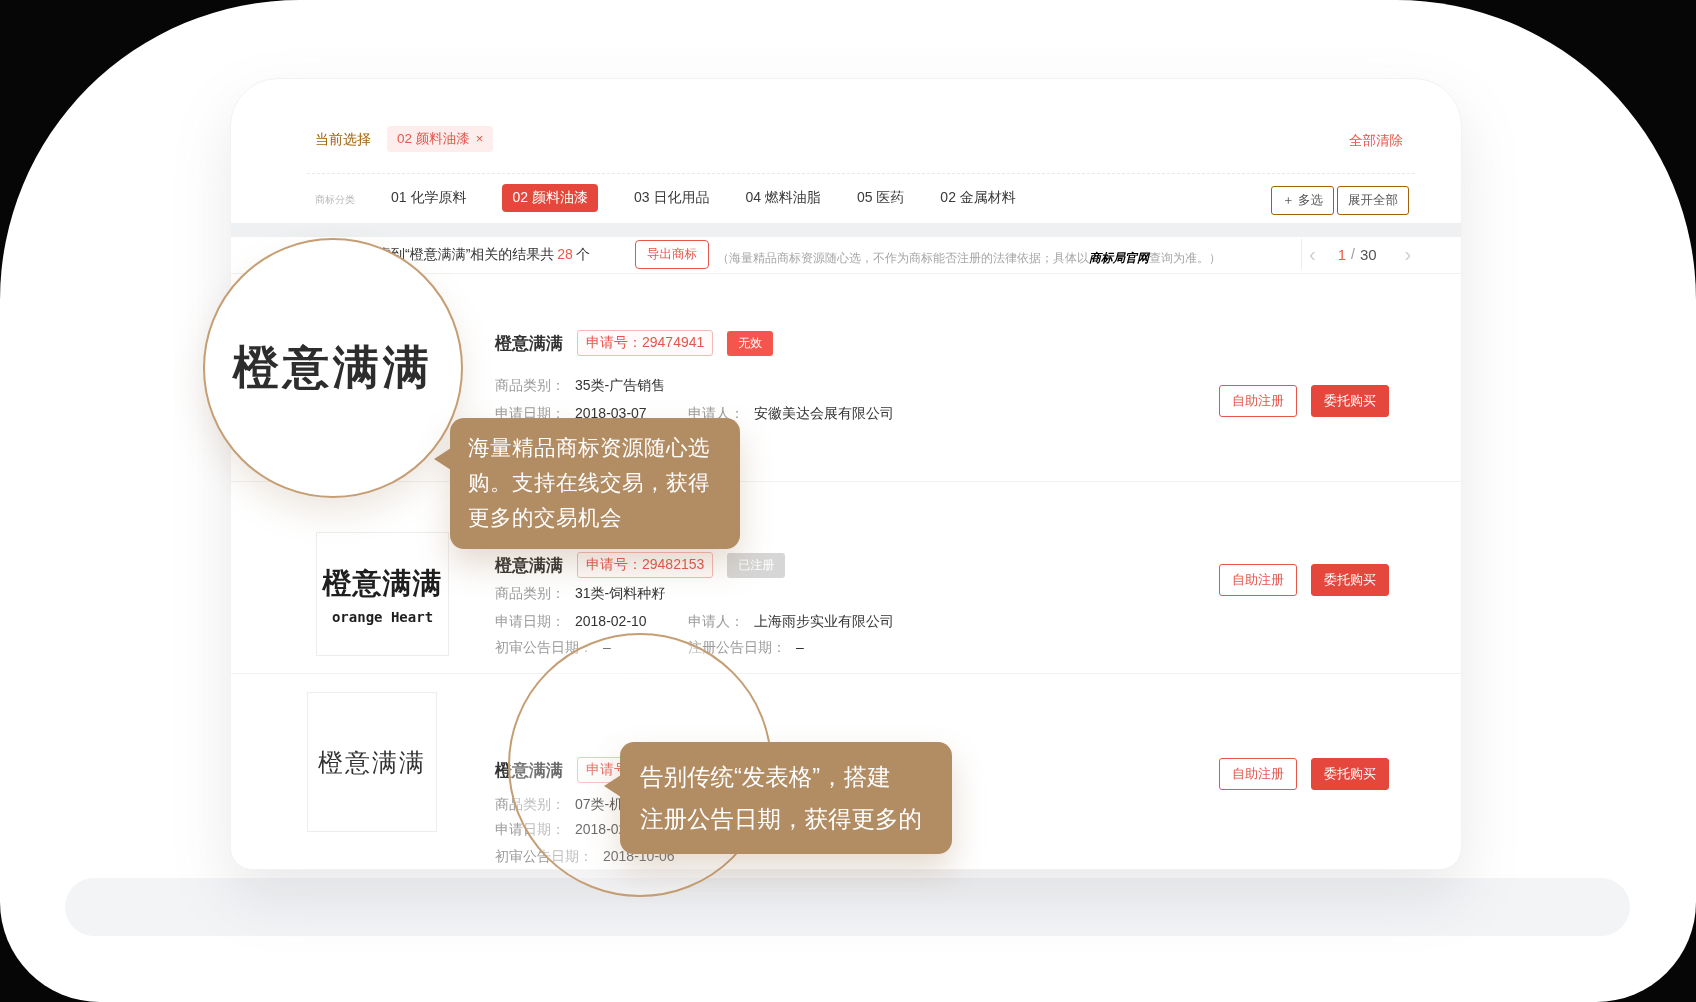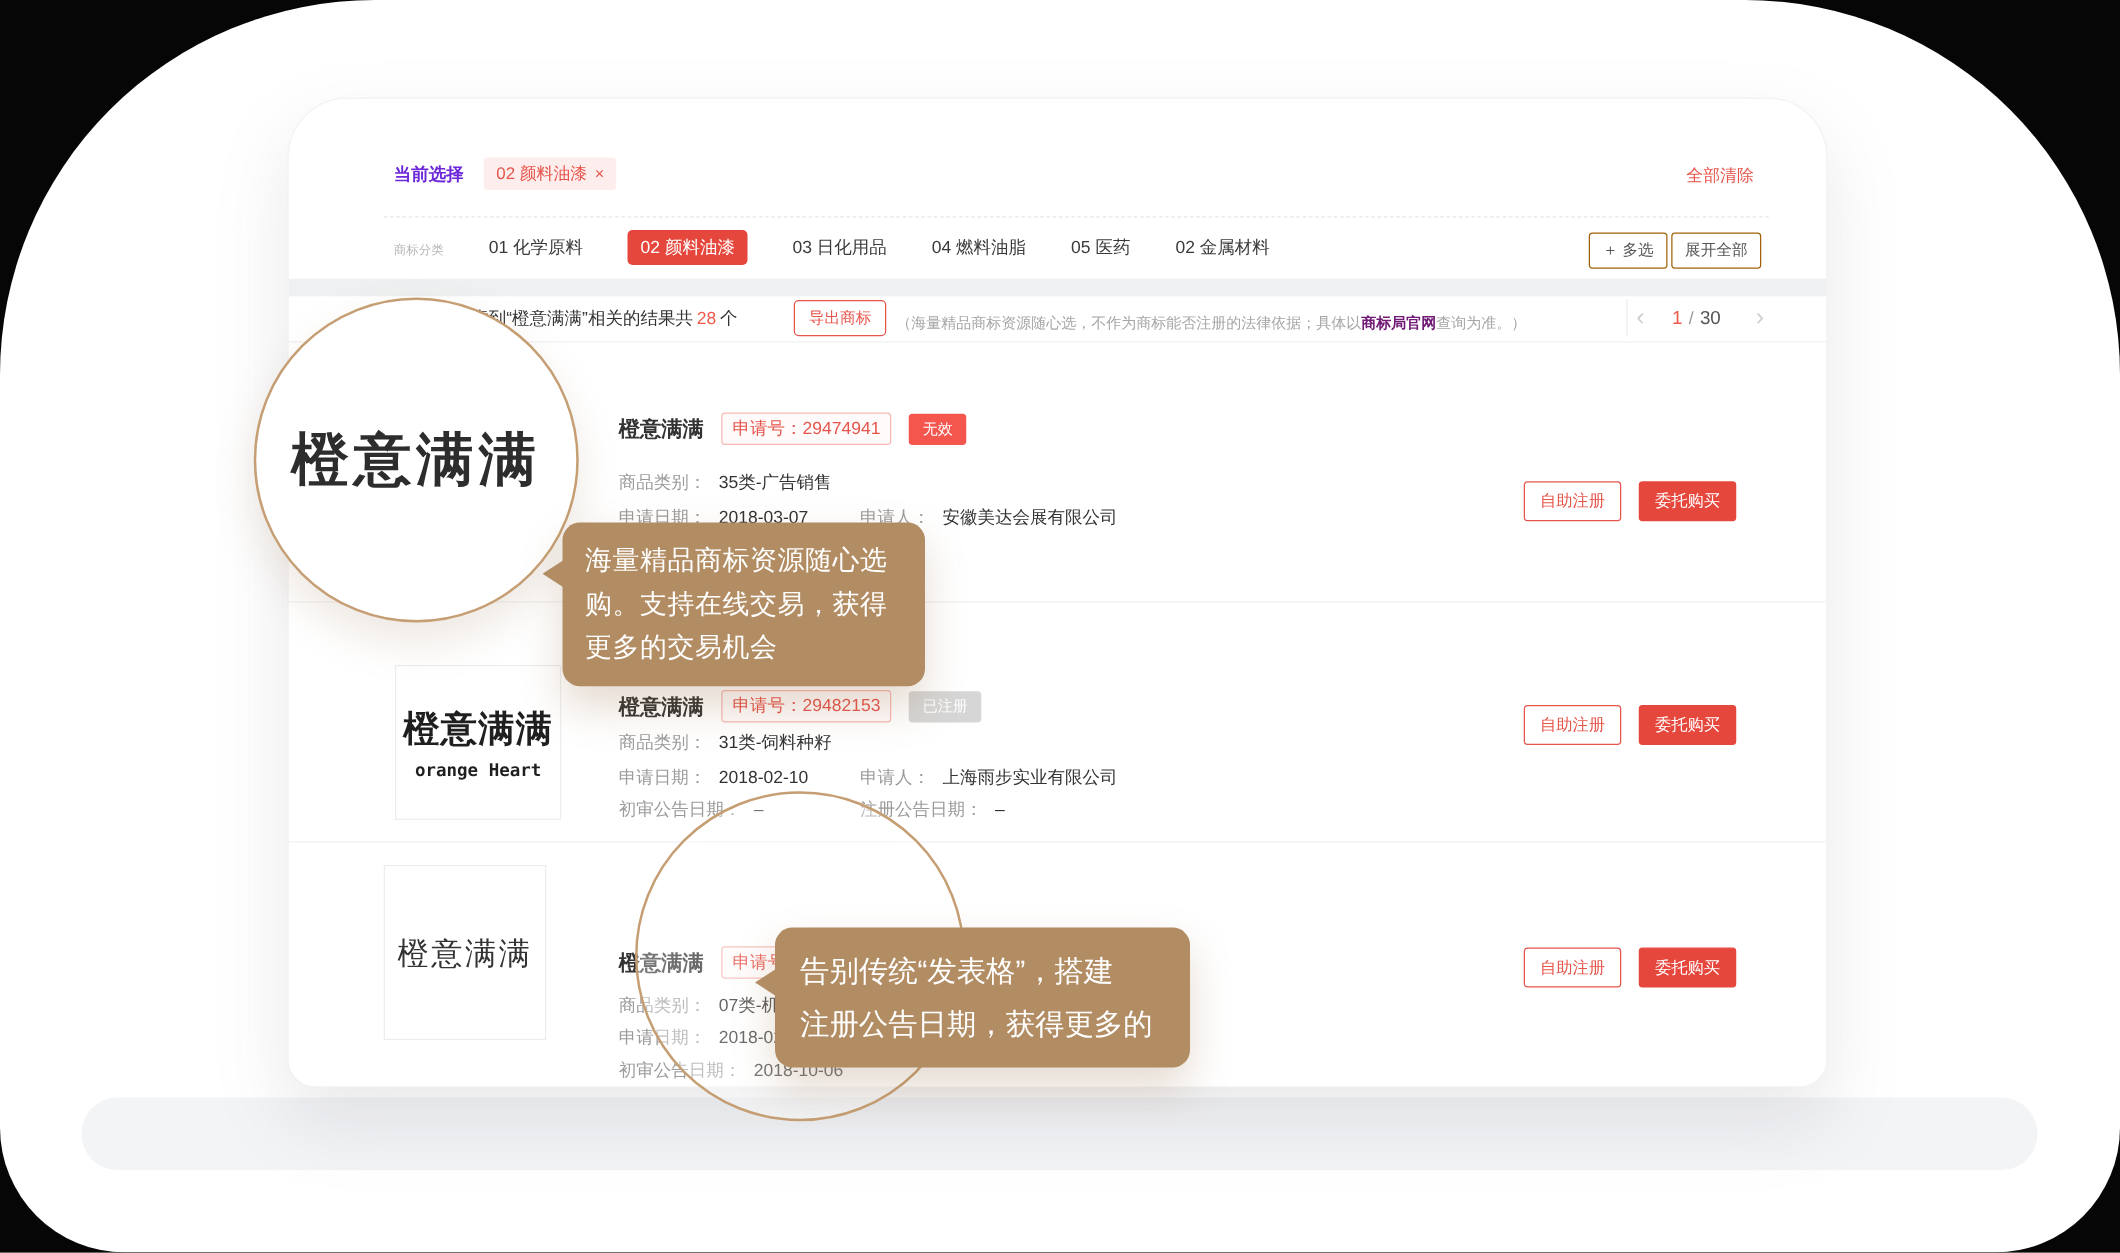--- a/index.html
+++ b/index.html
@@ -7,21 +7,21 @@
   .stage { position:relative; width:1696px; height:1002px; background:#060606; overflow:hidden;
            font-family:"Liberation Sans","DejaVu Sans",sans-serif; }
   .backdrop { position:absolute; inset:0; background:#ffffff; border-radius:300px 300px 100px 100px; }
   .laptop-base { position:absolute; left:65px; top:878px; width:1565px; height:58px;
                  background:#f3f4f6; border-radius:30px; }
   .browser-card { position:absolute; left:230px; top:78px; width:1232px; height:792px; background:#fff;
                   border:1px solid #f2f2f2; border-radius:48px 48px 22px 22px;
                   box-shadow:0 26px 60px rgba(120,120,130,.16); overflow:hidden; z-index:10; }
 
   
-  .sel-label { position:absolute; left:84px; top:52px; font-size:14px; color:#6d28d9; font-weight:700; }
+  .sel-label { position:absolute; left:84px; top:52px; font-size:14px; color:#a16207; font-weight:400; }
   .sel-tag { position:absolute; left:156px; top:47px; height:26px; line-height:26px; padding:0 10px;
              background:#fdeeed; color:#e6554b; font-size:13.5px; border-radius:3px; cursor:pointer; }
   .sel-tag .x { margin-left:6px; font-size:13px; }
   .clear-all { position:absolute; left:1118px; top:53px; font-size:13.5px; color:#e6554b; cursor:pointer; }
   .dash { position:absolute; left:76px; top:94px; width:1108px; border-top:1px dashed #e8e8e8; }
   .cat-label { position:absolute; left:84px; top:114px; font-size:10px; color:#b8b8b8; }
   .cat-items { position:absolute; left:160px; top:105px; height:28px; display:flex; align-items:center;
                gap:36px; font-size:14px; color:#3a3a3a; }
   .cat-item { cursor:pointer; white-space:nowrap; }
   .cat-pill { background:#e6473d; color:#fff; padding:5px 10px; border-radius:4px; }
@@ -30,21 +30,21 @@
   .multi { left:1040px; } .expand { left:1106px; }
 
   .gap { position:absolute; left:0; top:144px; width:100%; height:14px; background:#eef0f1; }
 
   
   .summary { position:absolute; left:76px; top:167px; font-size:14px; color:#333; white-space:nowrap; }
   .summary .count { color:#f0594a; margin:0 3px; }
   .export { position:absolute; left:404px; top:161px; border:1px solid #e6554b; color:#e6554b;
             background:#fff; font-size:12.5px; padding:5px 11px; border-radius:4px; cursor:pointer; }
   .disclaimer { position:absolute; left:486px; top:171px; font-size:12px; color:#a6a6a6; white-space:nowrap; }
-  .disclaimer .lnk { color:#701a75; font-weight:700; cursor:pointer; }
+  .disclaimer .lnk { color:#000000; font-weight:700; cursor:pointer;font-style:italic; }
   .vd { position:absolute; left:1070px; top:160px; width:1px; height:30px; background:#ededed; }
   .pager { position:absolute; left:1078px; top:162px; height:26px; display:flex; align-items:center; }
   .pg-prev,.pg-next { color:#cfcfcf; font-size:20px; cursor:pointer; line-height:1; }
   .pg-cur { color:#f0594a; font-size:15px; margin-left:22px; }
   .pg-sep { color:#999; font-size:14px; margin:0 5px; }
   .pg-tot { color:#555; font-size:15px; }
   .pg-next { margin-left:28px; }
   .hline { position:absolute; left:0; top:194px; width:100%; height:1px; background:#f1f1f1; }
 
   

